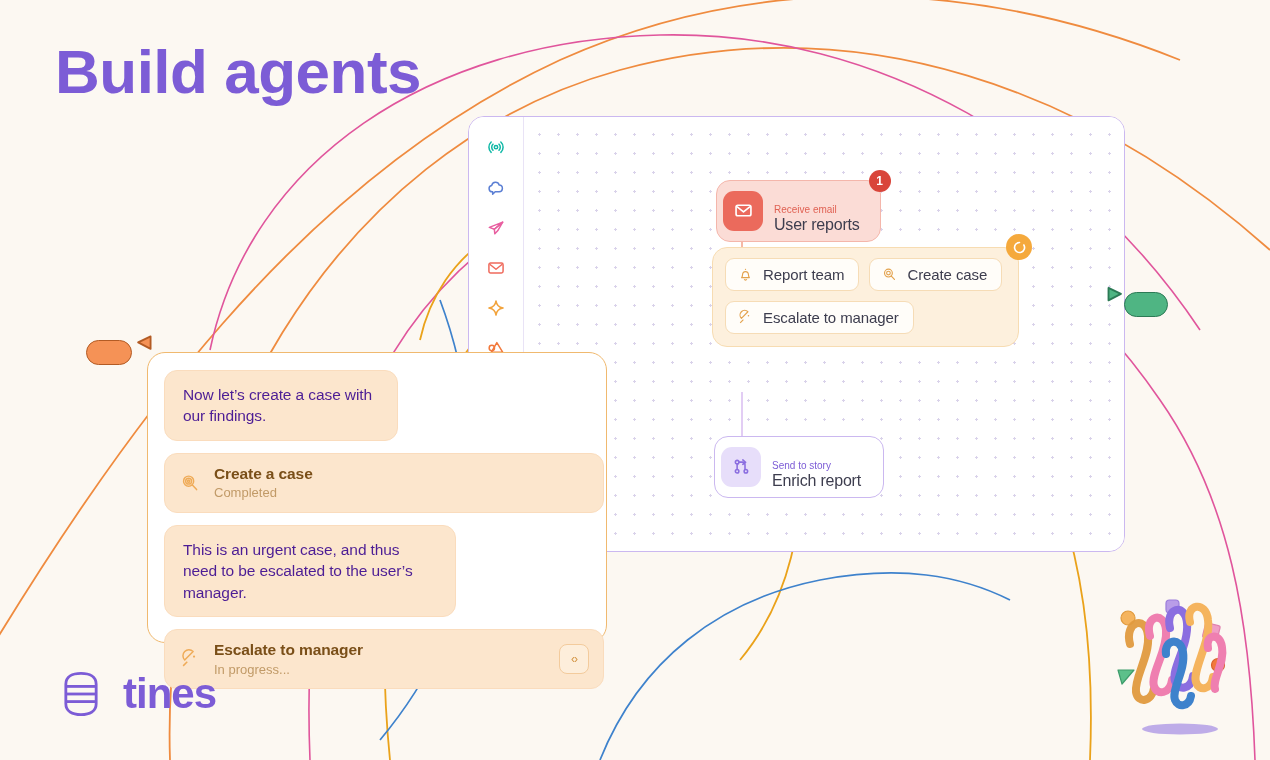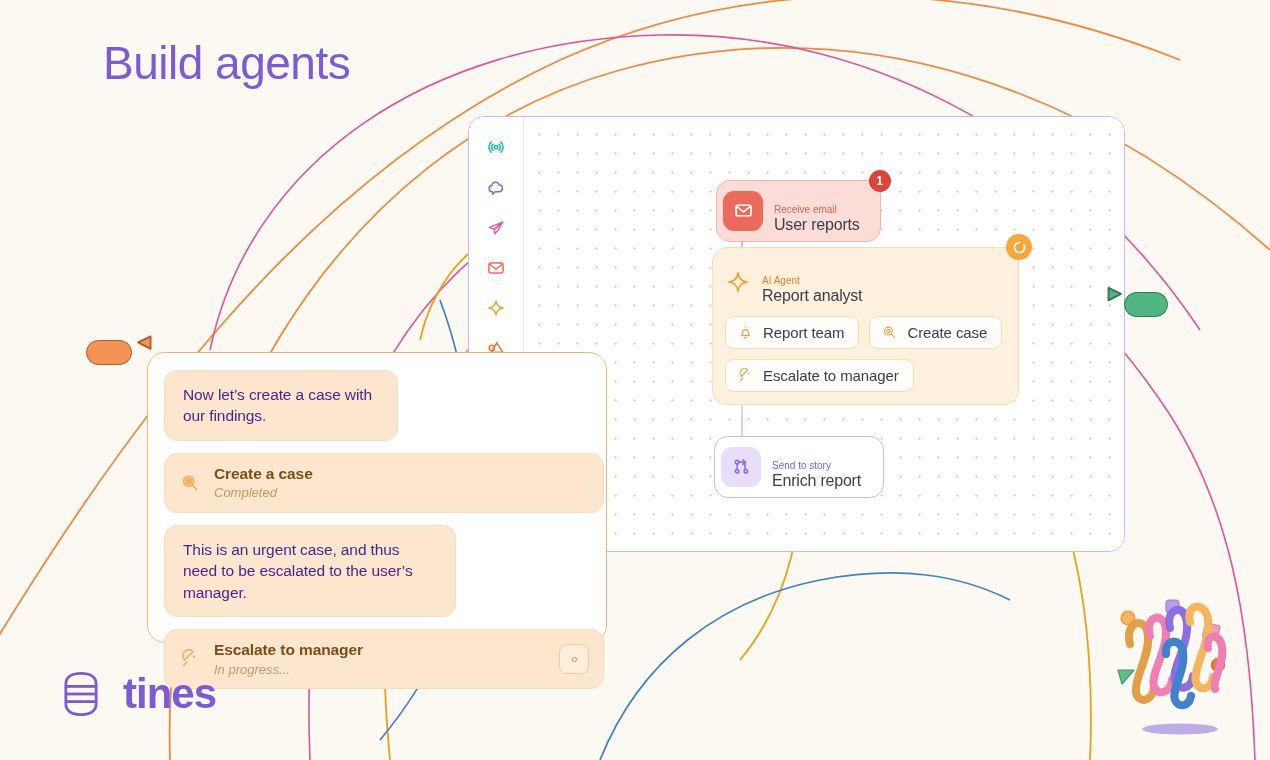--- a/index.html
+++ b/index.html
@@ -10,23 +10,22 @@
     font-family: "Liberation Sans", sans-serif;
   }
   #stage { position: relative; width: 1270px; height: 760px; background: #fcf8f2; }
 
   
   #bg-curves { position: absolute; inset: 0; width: 1270px; height: 760px; }
 
   
   #page-title {
     position: absolute; left: 55px; top: 36px;
-    font-size: 46px; font-weight: 400; letter-spacing: -0.5px;
+    font-size: 62px; font-weight: 700; letter-spacing: -0.5px;
     color: #7c5cd6;
-    margin-left: 48px;
   }
 
   
   #brand { position: absolute; left: 55px; top: 668px; display: flex; align-items: center; gap: 16px; }
   #brand-wordmark { font-size: 42px; font-weight: 700; color: #7c5cd6; letter-spacing: -1px; }
 
   
   #workflow-window {
     position: absolute; left: 468px; top: 116px;
     width: 657px; height: 436px;
@@ -142,21 +141,21 @@
   #bubble-2 { max-width: 292px; }
   .action-card {
     background: #fce6cd; border: 1px solid #fadcbd;
     border-radius: 13px;
     padding: 11px 14px;
     display: flex; align-items: center; gap: 13px;
     width: 440px;
   }
   .action-text { display: flex; flex-direction: column; line-height: 1.2; }
   .action-title { font-size: 15.5px; font-weight: 700; color: #7a4f18; letter-spacing: -0.1px; }
-  .action-status { font-size: 13px; color: #c19a67; margin-top: 2px; font-style: italic; }
+  .action-status { font-size: 13px; color: #c19a67; margin-top: 2px; }
   #code-btn {
     margin-left: auto; width: 30px; height: 30px;
     border: 1px solid #f3cb9c; border-radius: 8px;
     background: #fdeedb;
     display: flex; align-items: center; justify-content: center;
     font-size: 12px; color: #d39544; letter-spacing: -1px;
   }
 
   
   .cursor { position: absolute; display: flex; align-items: center; }
@@ -262,29 +261,20 @@
           </svg>
         </div>
         <div class="node-text">
           <span class="node-kicker">Receive email</span>
           <span class="node-title">User reports</span>
         </div>
         <div id="badge-count">1</div>
       </div>
 
       <div class="node" id="node-agent">
-        <div id="agent-head">
-          <svg width="26" height="26" viewBox="0 0 24 24" fill="none" stroke="#eda13a" stroke-width="1.6" stroke-linejoin="round">
-            <path d="M12 3.5c.6 4.6 3.9 7.9 8.5 8.5-4.6.6-7.9 3.9-8.5 8.5-.6-4.6-3.9-7.9-8.5-8.5 4.6-.6 7.9-3.9 8.5-8.5z"></path>
-          </svg>
-          <div class="node-text">
-            <span class="node-kicker">AI Agent</span>
-            <span class="node-title">Report analyst</span>
-          </div>
-        </div>
         <div class="tool-row">
           <div class="tool-chip">
             <svg width="17" height="17" viewBox="0 0 24 24" fill="none" stroke="#e3a24d" stroke-width="1.6" stroke-linejoin="round">
               <path d="M6.5 16.5c1-1.2 1.2-2.4 1.3-4 .1-2.6 1.6-4.6 4.2-4.6s4.1 2 4.2 4.6c.1 1.6.3 2.8 1.3 4z"></path>
               <path d="M10.2 18.8a2 2 0 0 0 3.6 0"></path>
                 <path d="M12 5.5V4"></path>
             </svg>
             <span>Report team</span>
           </div>
           <div class="tool-chip">

